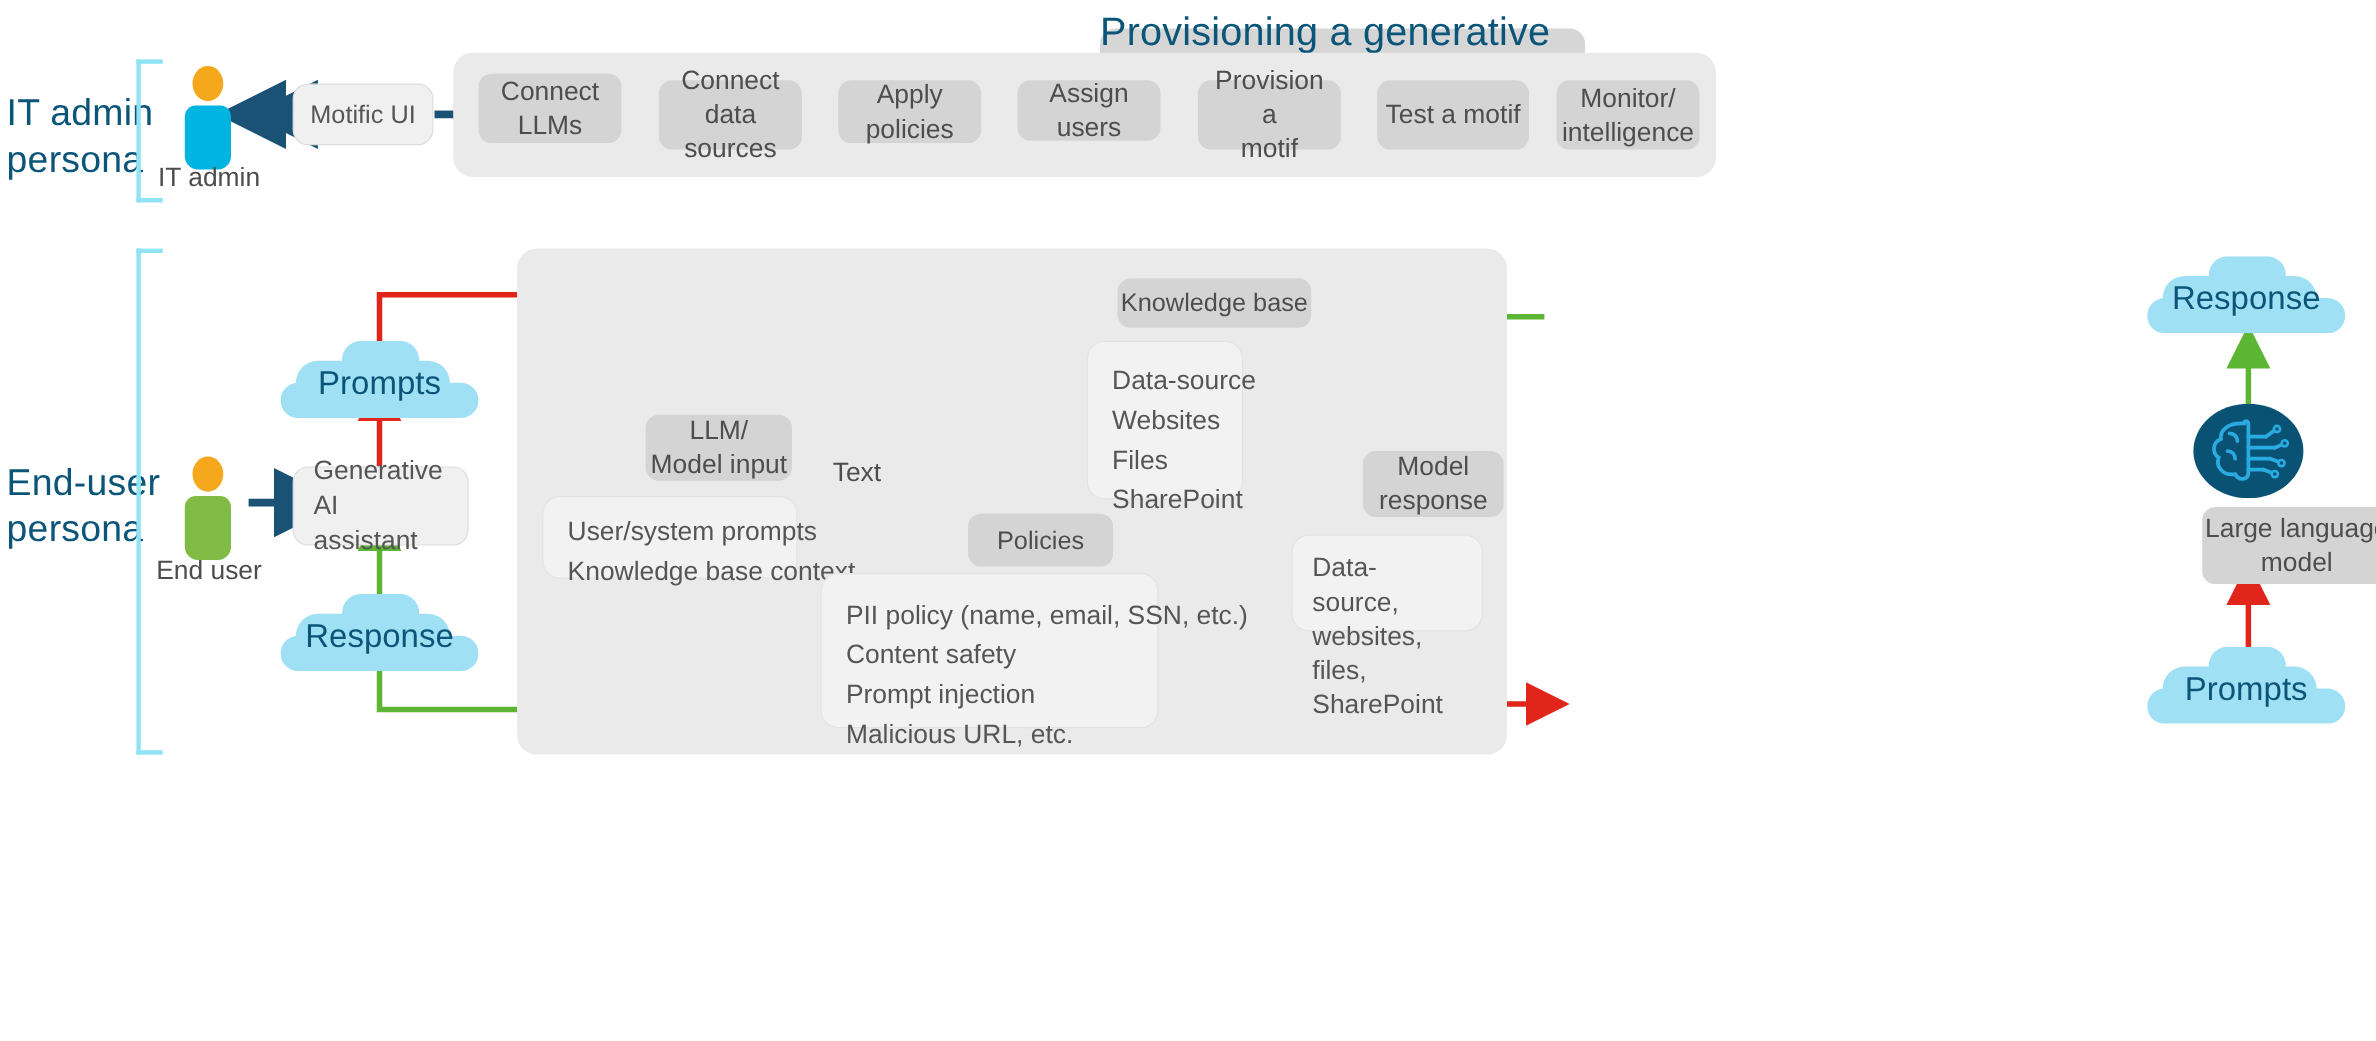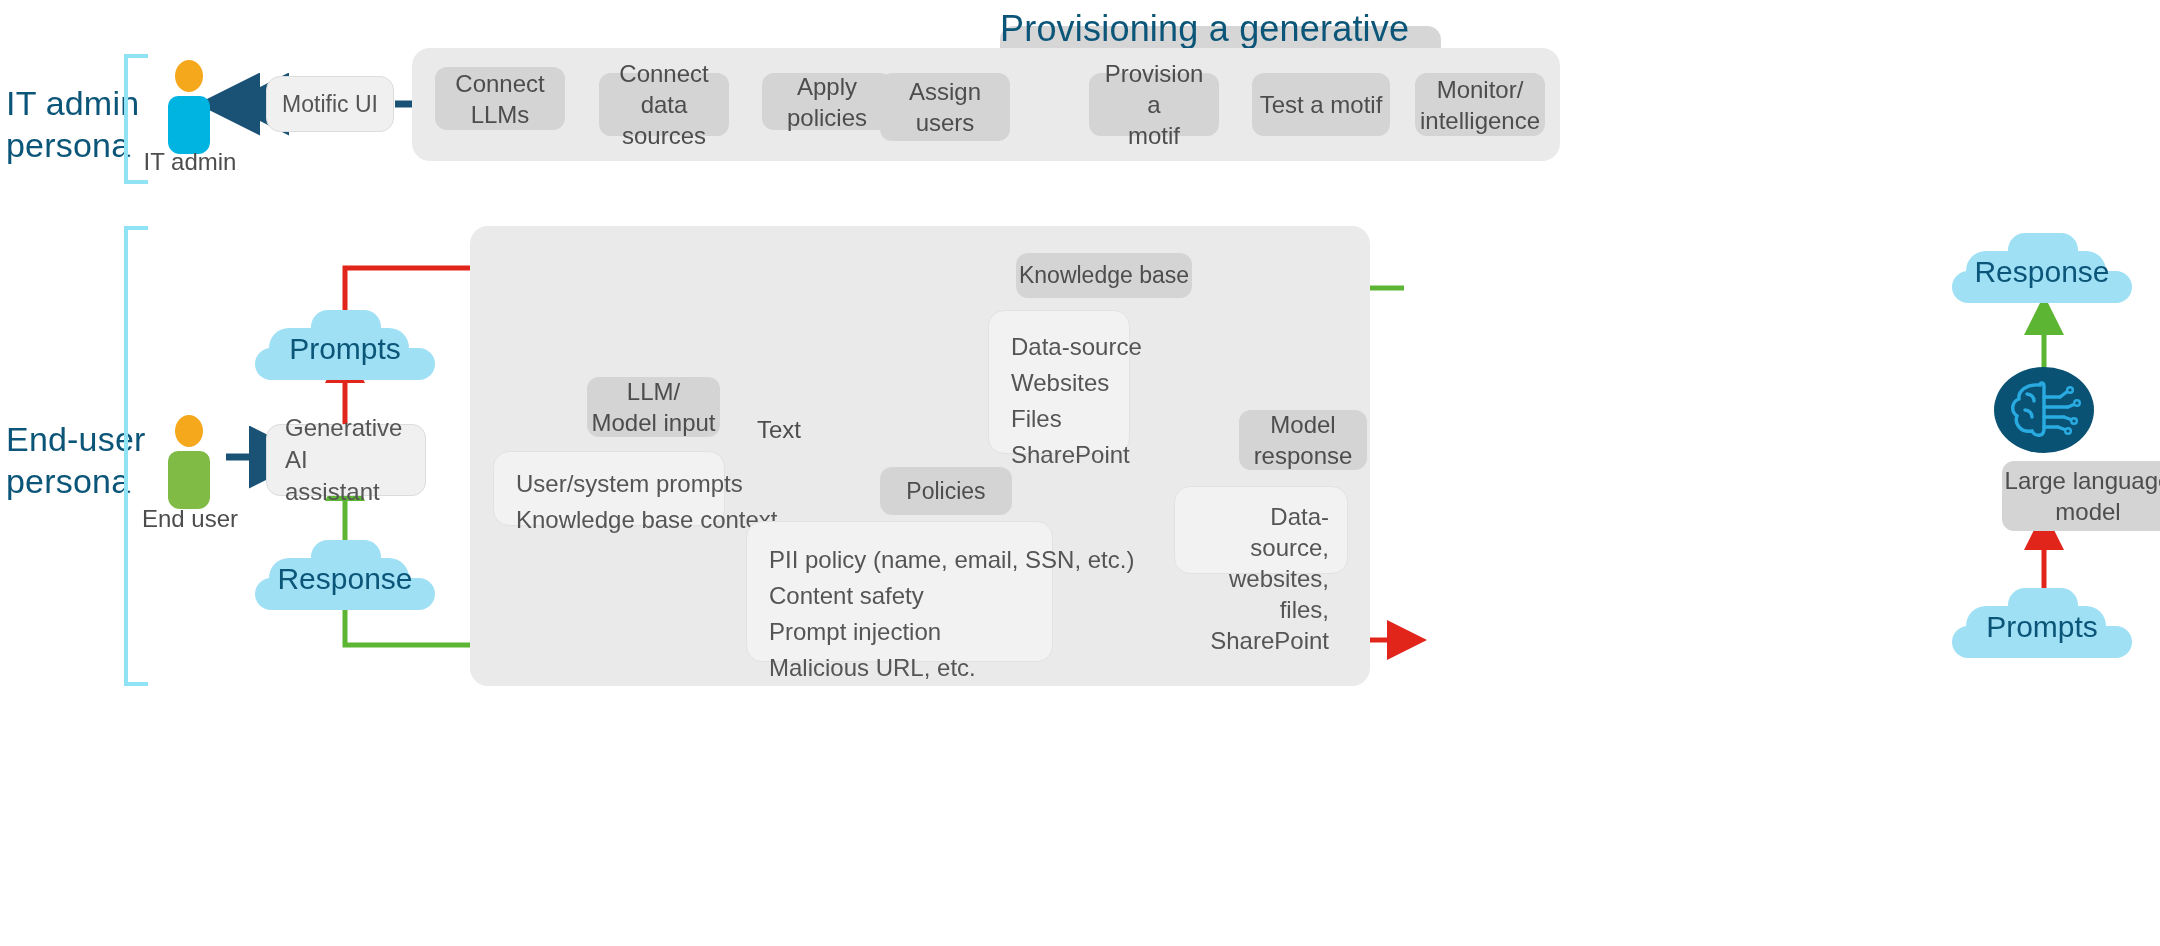--- a/index.html
+++ b/index.html
@@ -137,21 +137,21 @@
   <div class="abs banner" style="left:1000px;top:2px;width:441px;height:48px;margin-top:24px;">Provisioning a generative AI app flow</div>
 
   <div class="abs band" style="left:412px;top:48px;width:1148px;height:113px;"></div>
 
   <div class="abs step" style="left:435px;top:67px;width:130px;height:63px;">Connect
 LLMs</div>
   <div class="abs step" style="left:599px;top:73px;width:130px;height:63px;">Connect data
 sources</div>
   <div class="abs step" style="left:762px;top:73px;width:130px;height:57px;">Apply
 policies</div>
-  <div class="abs step" style="left:880px;top:73px;width:130px;height:68px;">Assign users</div>
+  <div class="abs step" style="left:925px;top:73px;width:130px;height:55px;">Assign users</div>
   <div class="abs step" style="left:1089px;top:73px;width:130px;height:63px;">Provision a
 motif</div>
   <div class="abs step" style="left:1252px;top:73px;width:138px;height:63px;">Test a motif</div>
   <div class="abs step" style="left:1415px;top:73px;width:130px;height:63px;">Monitor/
 intelligence</div>
 
   <div class="abs persona-label" style="left:6px;top:418px;width:160px;">End-user
 persona</div>
 
   <div class="abs bracket" style="left:124px;top:226px;width:24px;height:460px;"></div>
@@ -215,21 +215,21 @@
     <div>PII policy (name, email, SSN, etc.)</div>
     <div>Content safety</div>
     <div>Prompt injection</div>
     <div>Malicious URL, etc.</div>
   </div>
 
   <div class="abs node-gray" style="left:1195px;top:410px;width:128px;height:60px;">Model
 response</div>
 
   <div class="abs listbox" style="left:1174px;top:486px;width:174px;height:88px;padding:14px 18px;">
-    <div style="white-space:pre-line;line-height:31px;text-align:right;">Data-source,
+    <div style="white-space:pre-line;line-height:31px;">Data-source,
 websites, files,
 SharePoint</div>
   </div>
 
   <div class="abs" style="left: 1952px; top: 233px; width: 180px; height: 70px;">
     <svg width="180" height="70" viewBox="0 0 180 70">
       <g fill="#9FE0F5">
         <rect x="0" y="38" width="180" height="32" rx="16"></rect>
         <rect x="14" y="18" width="140" height="40" rx="20"></rect>
         <rect x="56" y="0" width="70" height="34" rx="17"></rect>

